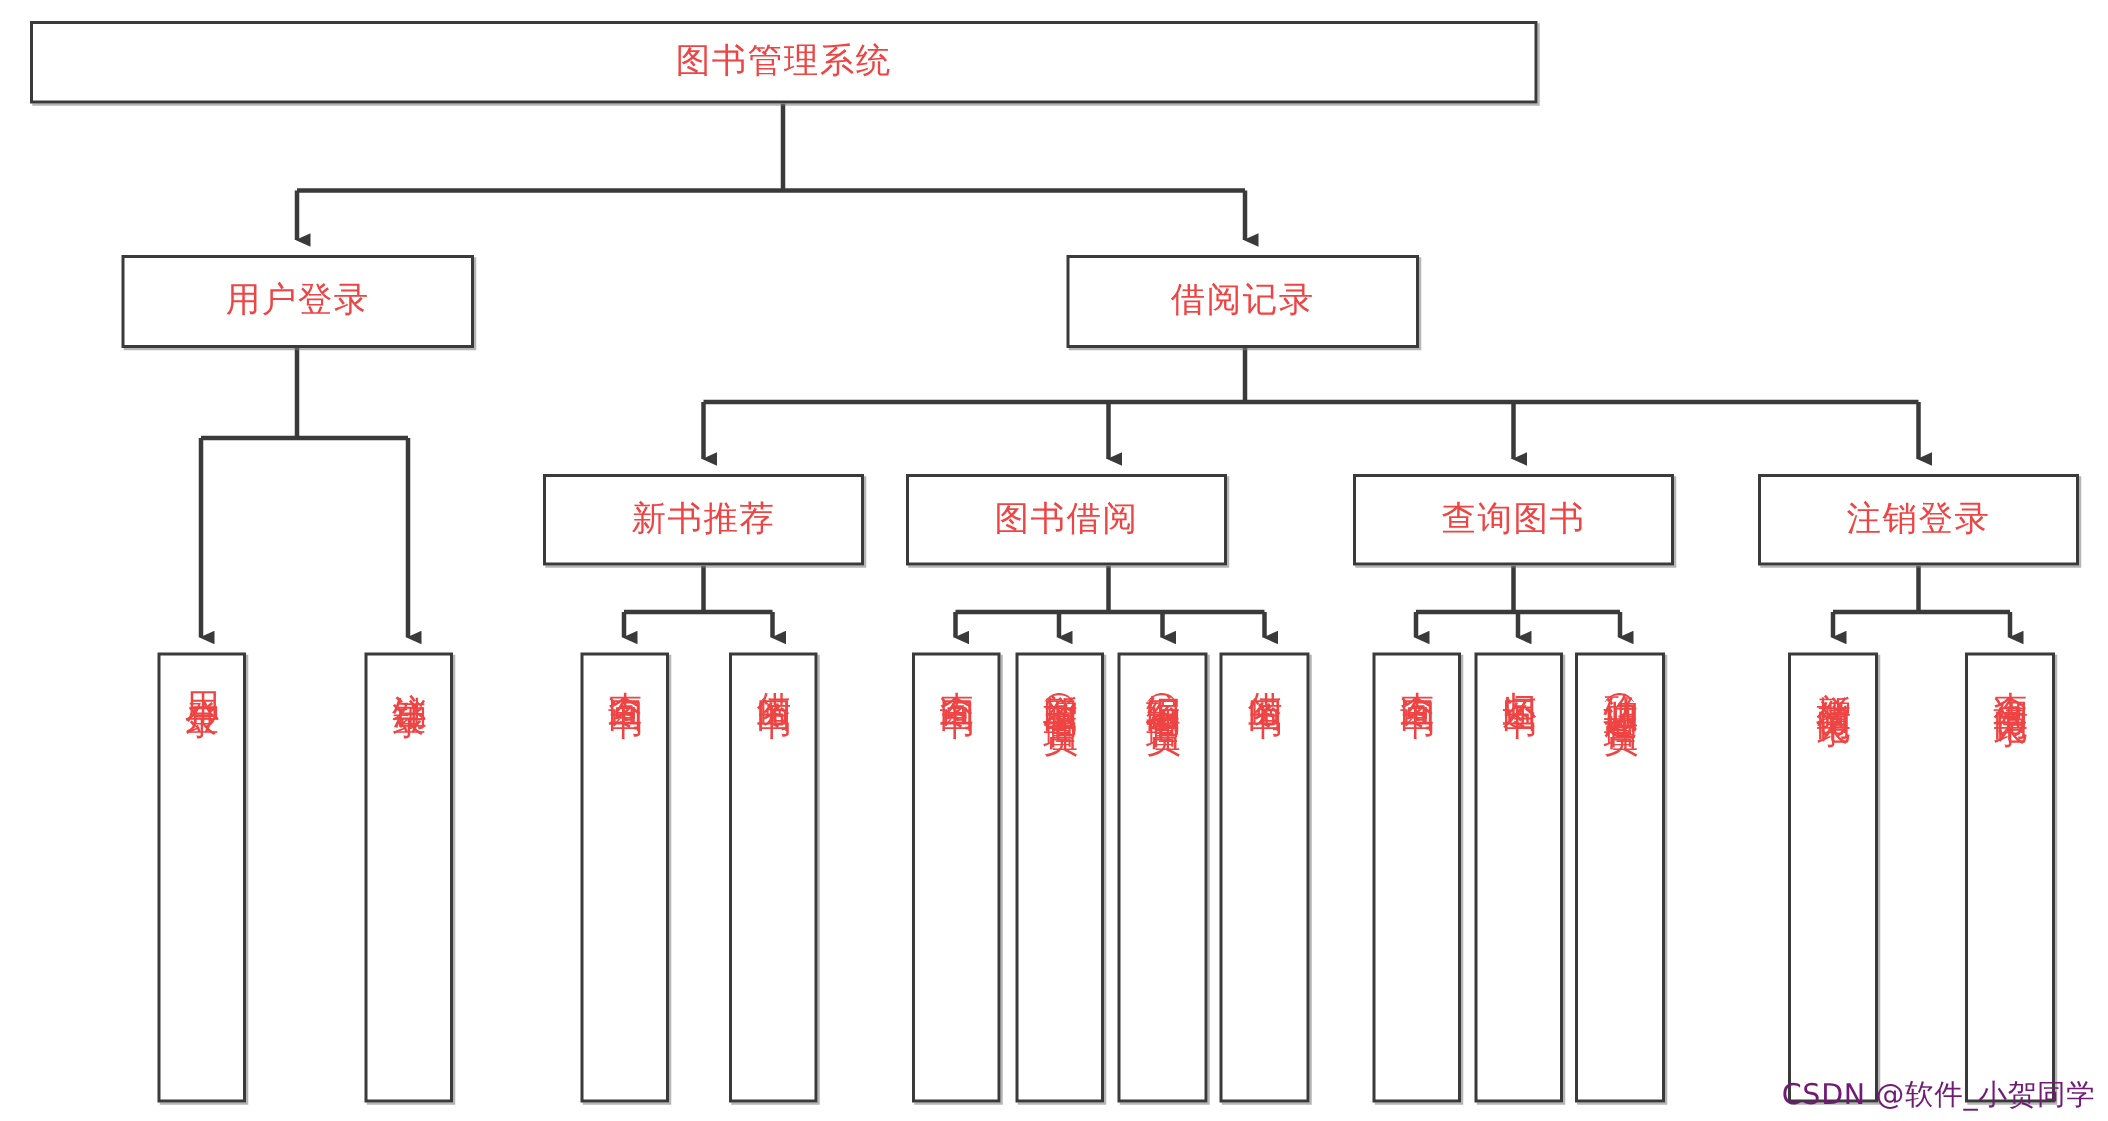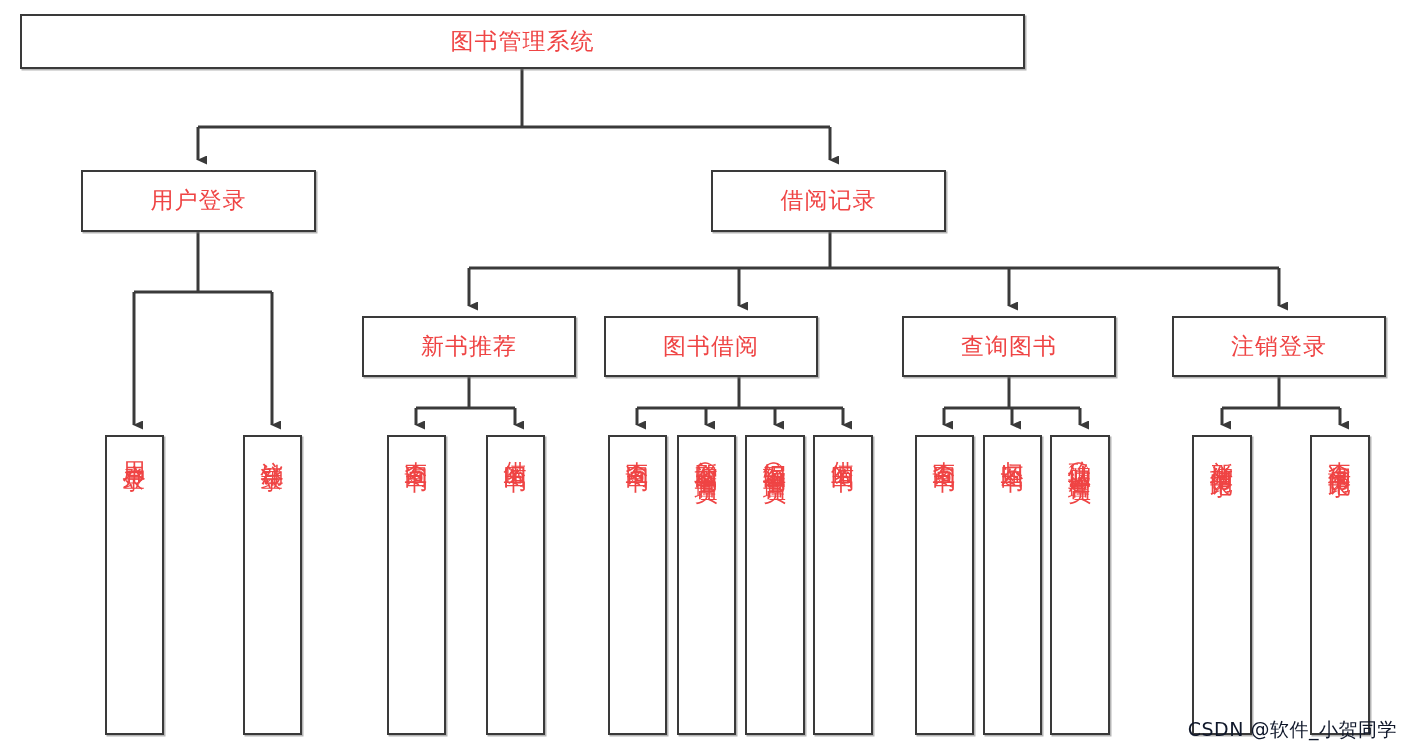--- a/index.html
+++ b/index.html
@@ -64,21 +64,21 @@
     font-size: 23px;
     line-height: 1.05;
     letter-spacing: 3px;
     white-space: nowrap;
   }
   .watermark {
     position: absolute;
     right: 8px;
     bottom: 4px;
     font-size: 19px;
-    color: #0f172a;
+    color: #701a75;
     white-space: nowrap;
     letter-spacing: 0.5px;
   }
 </style>
 </head>
 <body>
 
 <div id="canvas">
 
   <svg class="edges" viewBox="0 0 1405 747" xmlns="http://www.w3.org/2000/svg">

